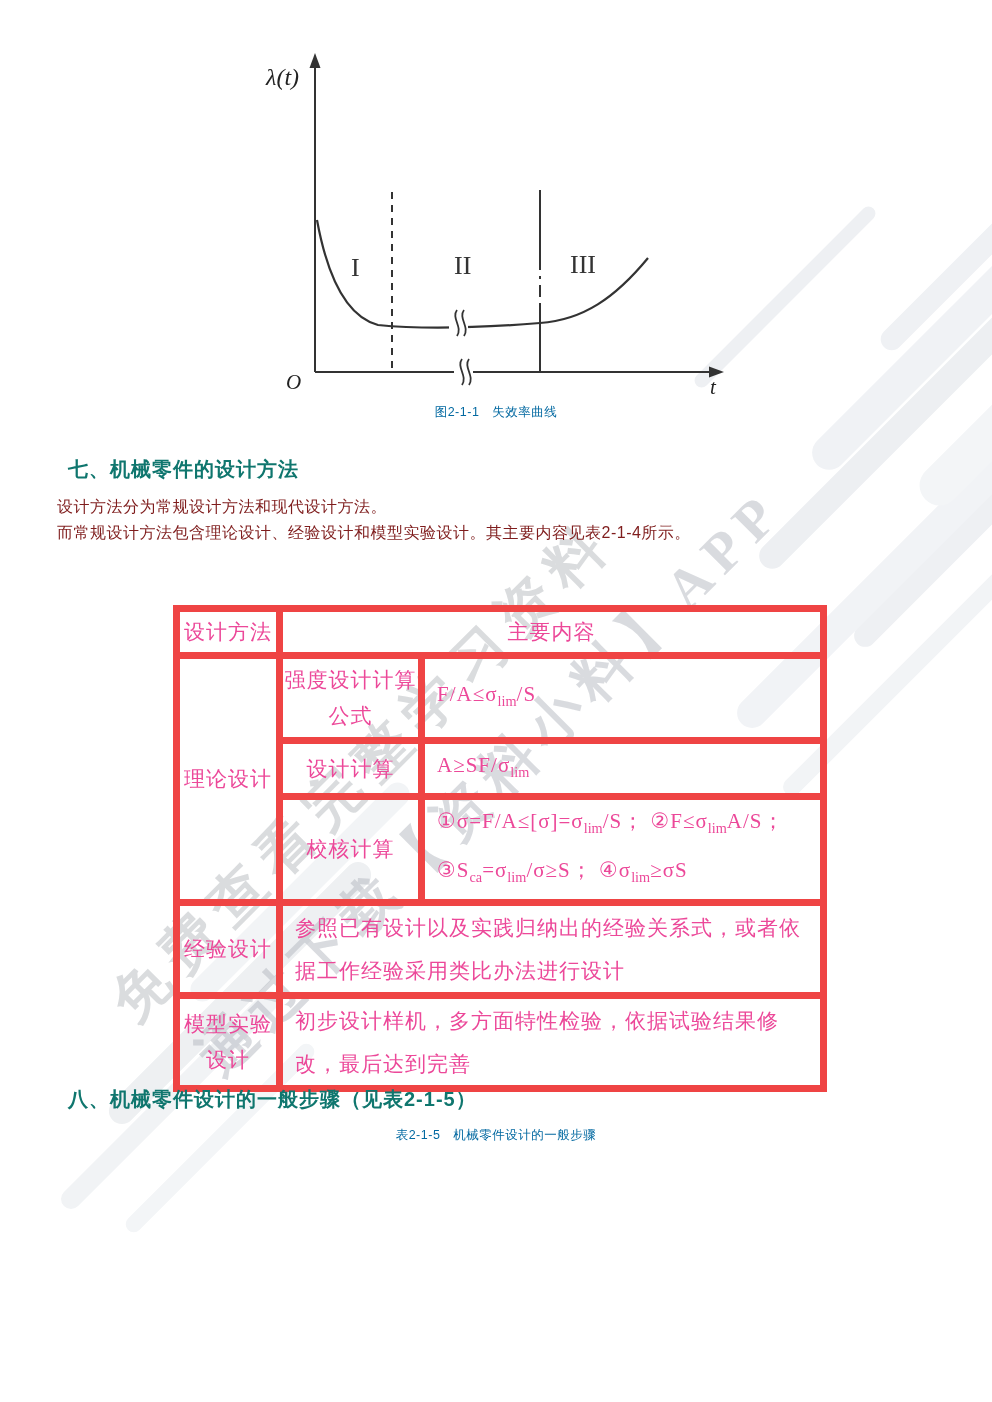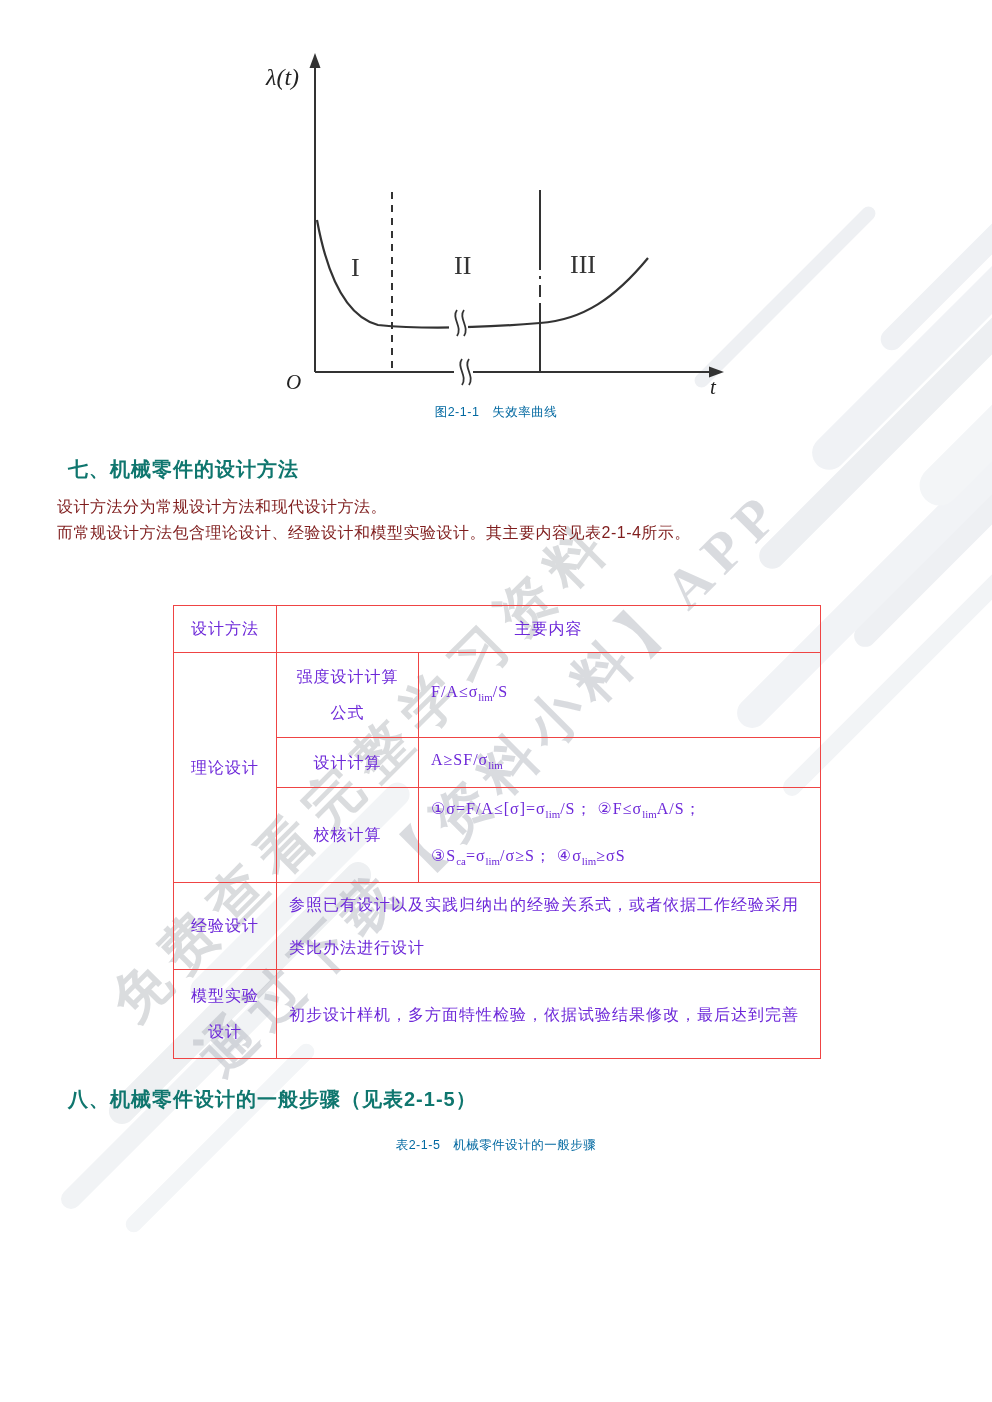--- a/index.html
+++ b/index.html
@@ -13,33 +13,33 @@
            transform:rotate(-45deg);transform-origin:0 0;}
   .wm-a{left:95px;top:985px;font-size:56px;letter-spacing:12px;color:rgba(168,171,177,0.42);}
   .wm-b{left:182px;top:1039px;font-size:56px;letter-spacing:10px;color:rgba(173,177,186,0.46);}
   
   .content{position:absolute;inset:0;z-index:1;}
   .fig-svg{position:absolute;left:258px;top:45px;}
   .caption{position:absolute;left:0;width:992px;text-align:center;
            font-size:12.5px;color:#0369a1;letter-spacing:0.5px;}
   .cap-fig{top:404px;}
   .cap-t4{top:579px;}
-  .cap-t5{top:1127px;margin-top:10px;}
+  .cap-t5{top:1127px;}
   .heading{position:absolute;left:68px;font-size:20px;font-weight:600;
            color:#0f766e;letter-spacing:1px;}
   .h7{top:456px;}
   .h8{top:1086px;}
   .para{position:absolute;left:57px;font-size:16px;color:#7f1d1d;letter-spacing:0.5px;}
   .p1{top:497px;}
   .p2{top:523px;}
   
   table.t4{position:absolute;left:173px;top:605px;border-collapse:collapse;table-layout:fixed;
            background:transparent;}
-  table.t4 td,table.t4 th{border:1px solid #ef4444;padding:0;font-weight:normal;
-           font-size:16px;color:#6d28d9;letter-spacing:1px;}
+  table.t4 td,table.t4 th{border:7px solid #ef4444;padding:0;font-weight:normal;
+           font-size:21px;color:#ec4899;letter-spacing:1px;}
   .c1{width:103px;} .c2{width:142px;} .c3{width:402px;}
   .hrow{height:47px;} .r1{height:85px;} .r2{height:50px;} .r3{height:87px;}
   .r4{height:86px;} .r5{height:89px;margin-top:48px;}
   .cell-center{text-align:center;vertical-align:middle;line-height:34px;}
   .cell-formula{text-align:left;vertical-align:middle;padding:0 6px 0 12px !important;
       font-family:"Liberation Serif","DejaVu Serif","DejaVu Sans",serif;
       font-size:18px;color:#222;letter-spacing:0.5px;line-height:42px;}
   .cell-formula sub{font-size:0.68em;letter-spacing:0;}
   .cell-text{text-align:left;vertical-align:middle;padding:0 12px !important;
       line-height:43px;letter-spacing:1.5px;}

